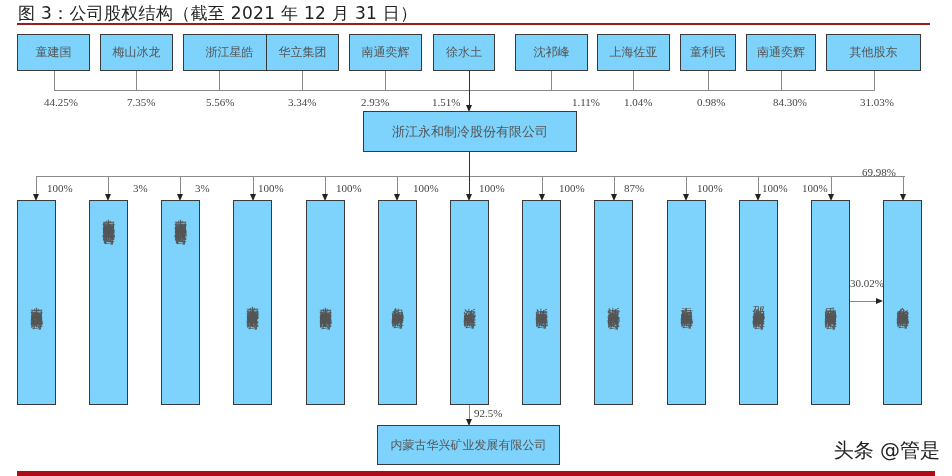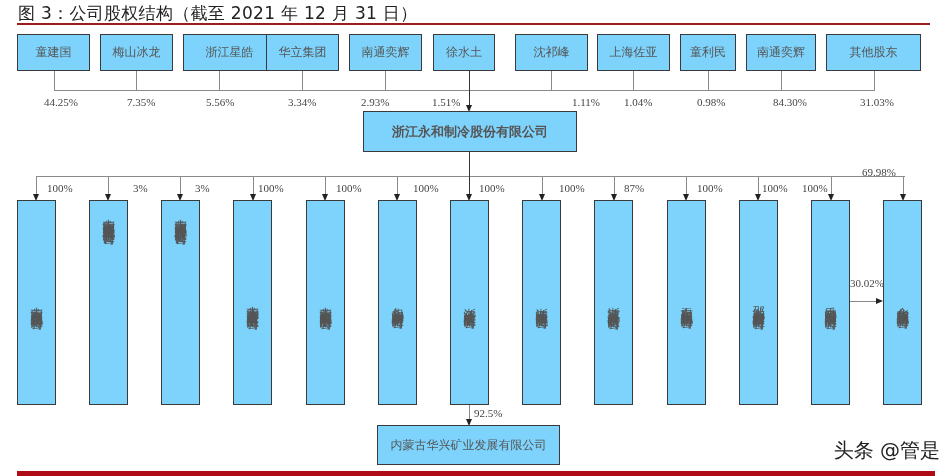--- a/index.html
+++ b/index.html
@@ -81,21 +81,21 @@
 <div class="pct" style="left:206px;top:96px;">5.56%</div>
 <div class="pct" style="left:288px;top:96px;">3.34%</div>
 <div class="pct" style="left:361px;top:96px;">2.93%</div>
 <div class="pct" style="left:432px;top:96px;">1.51%</div>
 <div class="pct" style="left:540px;top:96px;margin-left:32px;">1.11%</div>
 <div class="pct" style="left:624px;top:96px;">1.04%</div>
 <div class="pct" style="left:697px;top:96px;">0.98%</div>
 <div class="pct" style="left:773px;top:96px;">84.30%</div>
 <div class="pct" style="left:860px;top:96px;">31.03%</div>
 
-<div class="box" style="left:363px;top:111px;width:214px;height:41px;font-size:13px;font-weight:bold;">
+<div class="box" style="left:363px;top:111px;width:214px;height:41px;font-size:13px;">
     <span>浙江永和制冷股份有限公司</span>
   </div>
 
 <div class="line" style="left:469px;top:152px;width:1px;height:25px;background:#333;"></div>
 <div class="line" style="left:36px;top:176px;width:869px;height:1px;"></div>
 
 <div class="line" style="left:36px;top:176px;width:1px;height:20px;"></div>
 <div class="arrow" style="left:33px;top:194px;"></div>
 <div class="line" style="left:108px;top:176px;width:1px;height:20px;"></div>
 <div class="arrow" style="left:105px;top:194px;"></div>

